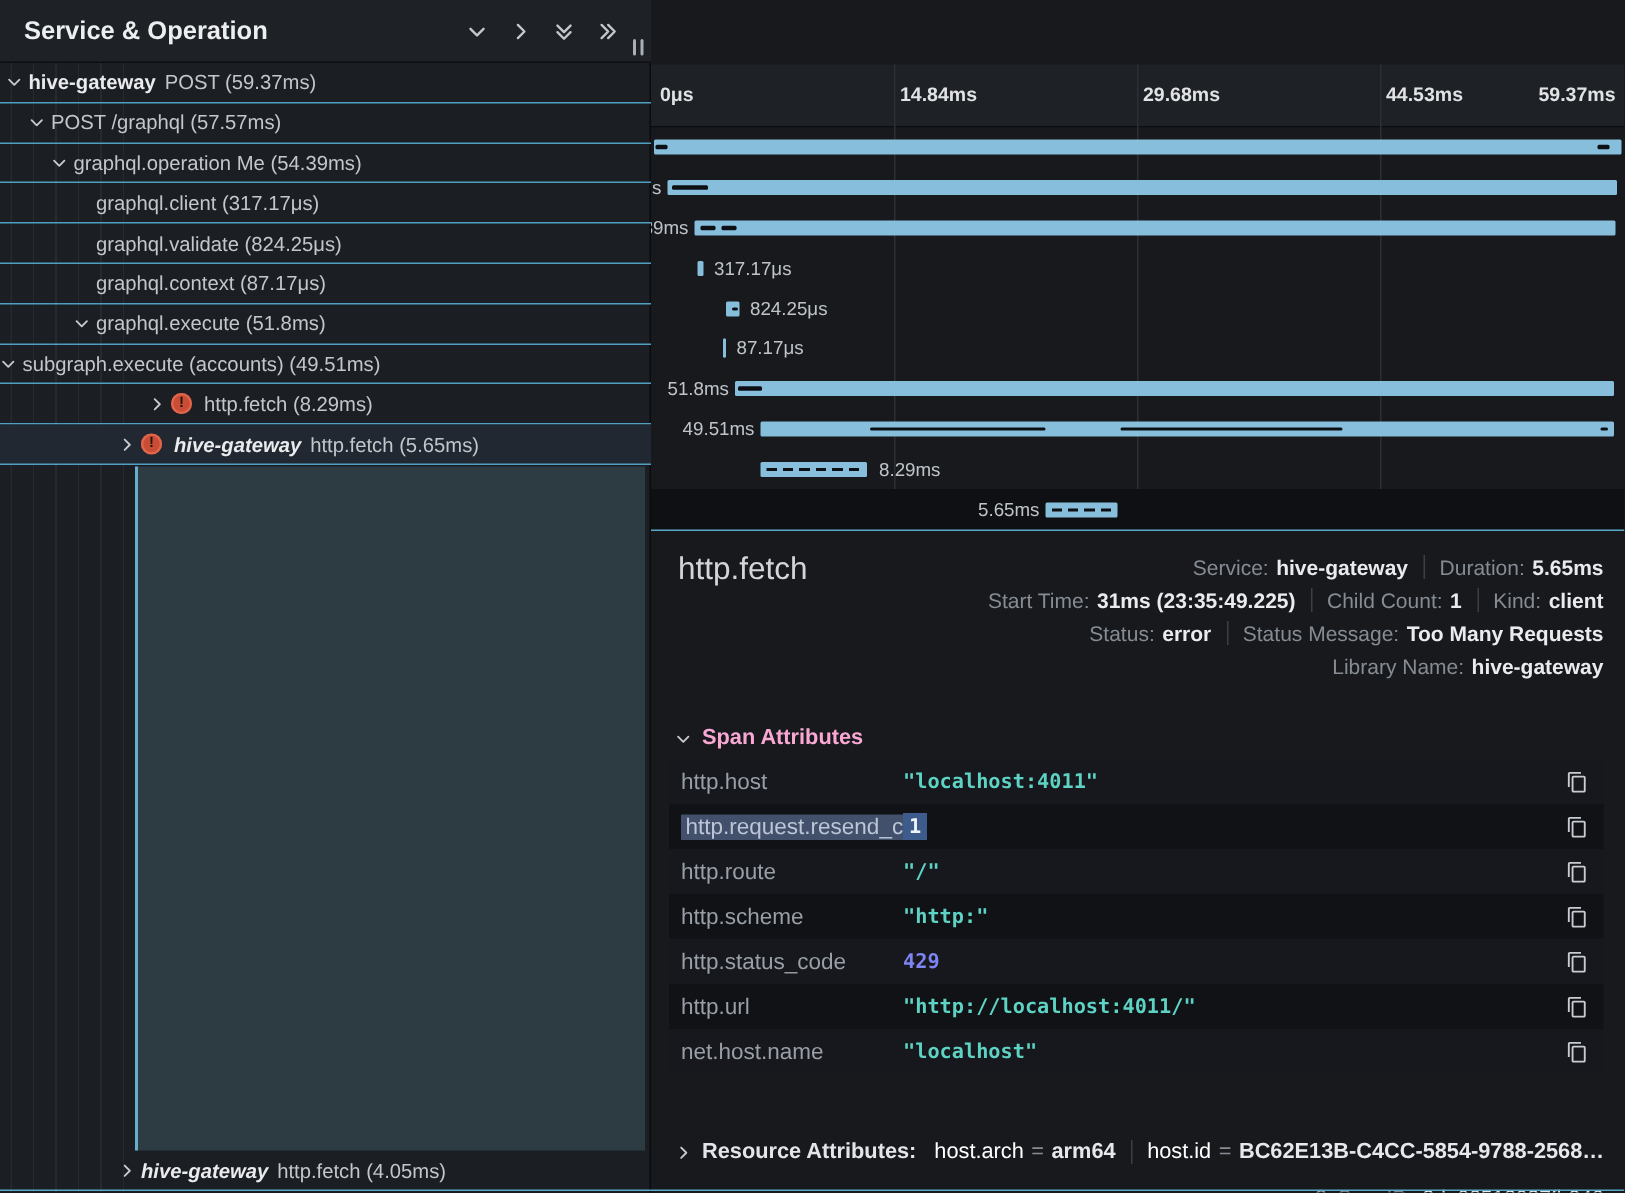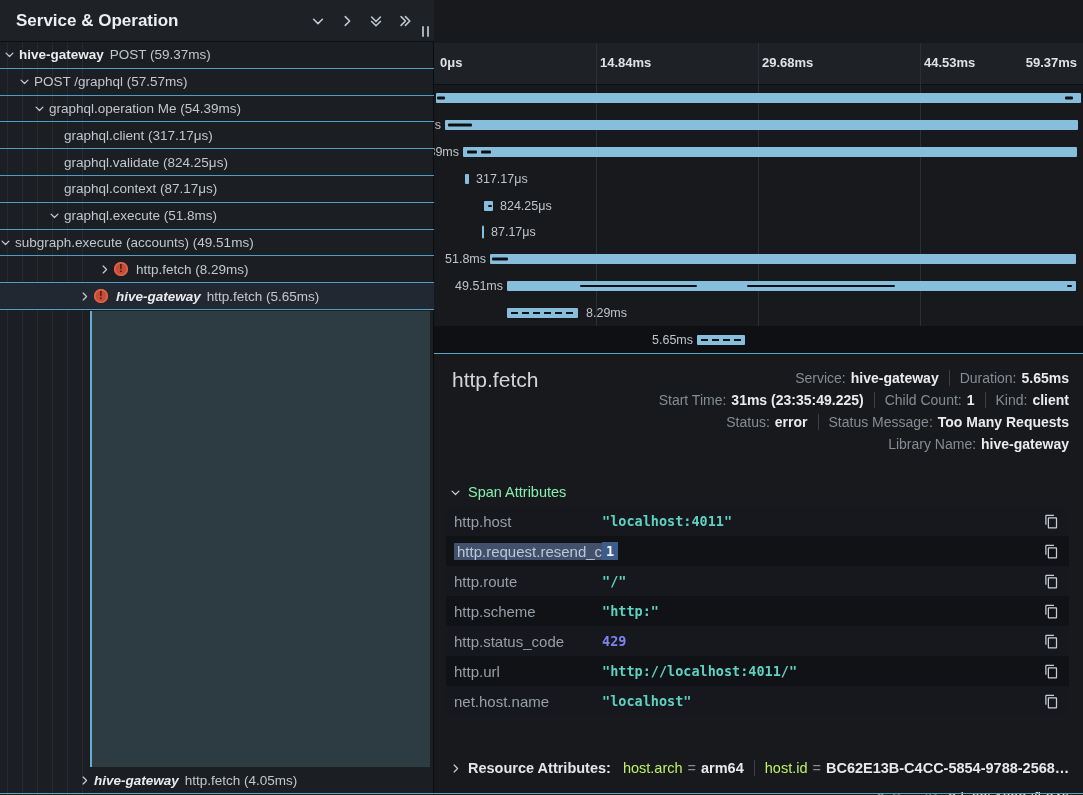--- a/index.html
+++ b/index.html
@@ -55,35 +55,35 @@
   
   .details{position:absolute;left:0;top:310px;width:649px;height:458px;background:#17191d;z-index:3;
         box-sizing:border-box;border-top:1px solid #58a7c8;border-bottom:1px solid #2c2f35;}
   .d-title{position:absolute;left:18px;top:14px;font-size:21px;color:#d3d5d7;}
   .d-meta{position:absolute;right:14px;top:14px;display:flex;flex-direction:column;align-items:flex-end;gap:3px;font-size:14px;}
   .mline{display:flex;align-items:center;height:19px;white-space:nowrap;}
   .ml{color:#868c93;margin-right:5px;}
   .mv{color:#e9ebed;font-weight:bold;}
   .msep{width:1px;height:16px;background:#3b4046;margin:0 10px;flex:none;}
   .sec-head{position:absolute;left:16px;top:130px;display:flex;align-items:center;gap:7px;
-        font-weight:normal;font-size:14.5px;color:#86efac;cursor:pointer;}
+        font-weight:bold;font-size:14.5px;color:#f9a8d4;cursor:pointer;}
   .sec-head .chev{color:#c6cbd1;margin:0;}
   .attr-table{position:absolute;left:12px;right:14px;top:152px;}
   .arow{display:flex;align-items:center;height:30px;padding:0 10px 0 8px;font-size:15px;cursor:pointer;}
   .arow:nth-child(odd){background:#16181d;}
   .arow:nth-child(even){background:#101216;}
   .akey{width:148px;flex:none;color:#999fa7;white-space:nowrap;overflow:hidden;}
   .aval{font-family:"DejaVu Sans Mono",monospace;font-size:13.5px;font-weight:bold;color:#5ed2c3;white-space:nowrap;}
   .aval.num{color:#7e84f2;}
   .hl-key{background:#42506b;color:#bcc6d6;padding:1px 3px;border-radius:2px;}
   .aval.hl-val{background:#3d5c8c;color:#f0f4f8;padding:1px 4px;}
   .acopy{margin-left:auto;background:none;border:none;padding:0;color:#c9cdd3;cursor:pointer;display:flex;align-items:center;}
   .res-row{position:absolute;left:16px;top:406px;display:flex;align-items:center;font-size:14.5px;white-space:nowrap;cursor:pointer;}
   .res-title{font-weight:bold;color:#e3e5e7;margin-left:7px;margin-right:12px;}
-  .rk{color:#bef264;}
+  .rk{color:#ffffff;}
   .req{color:#868c93;margin:0 5px;}
   .rv{color:#e6e8ea;font-weight:bold;}
   .spanid-row{position:absolute;right:14px;top:436px;display:flex;align-items:center;gap:6px;font-size:14px;}
   .sid-label{color:#7c8289;}
   .sid-val{color:#e6e8ea;font-weight:normal;}
   .link-ic{color:#9aa0a6;display:flex;transform:rotate(-45deg);}
   
   .hrule-bottom{position:absolute;left:0;top:793px;width:1083px;height:1px;background:#58a7c8;z-index:6;}
 </style>
 </head>

